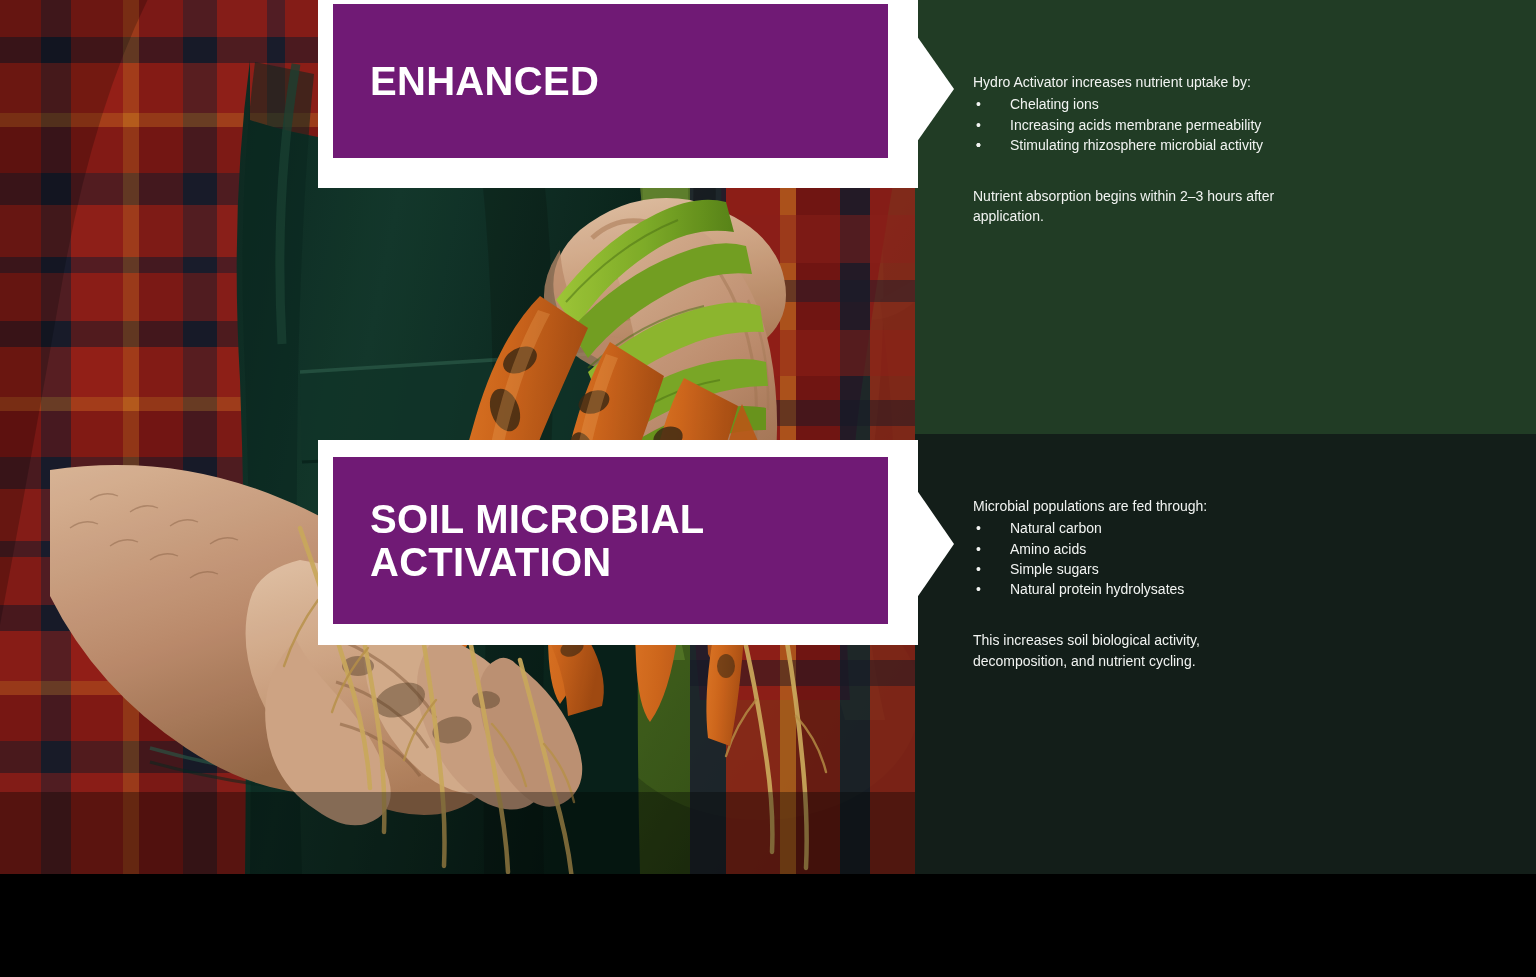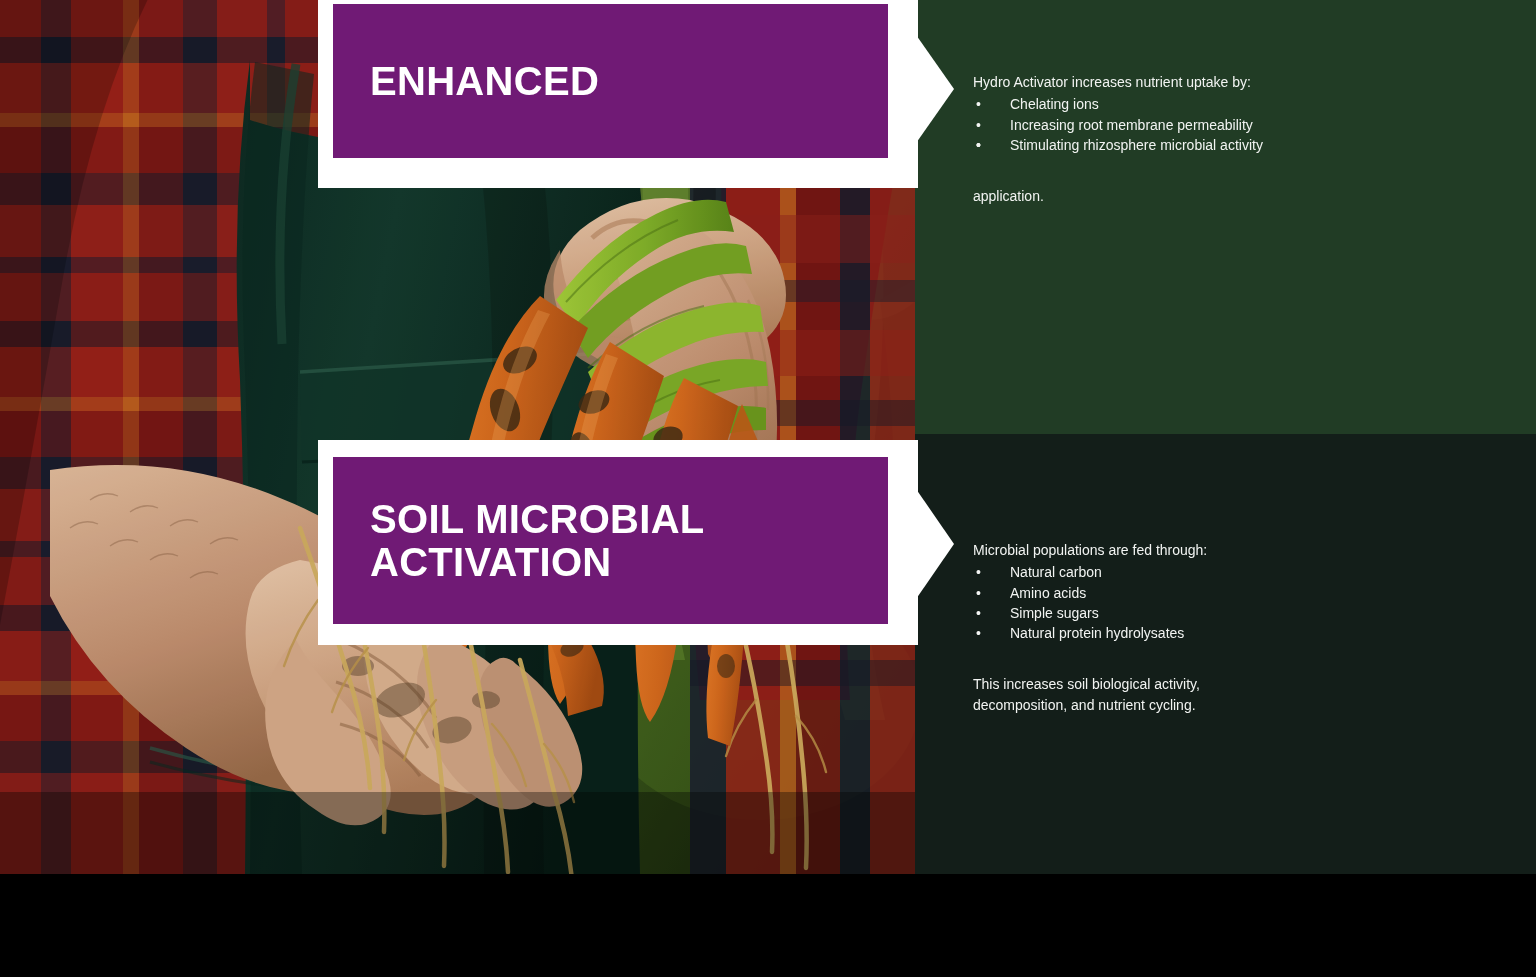--- a/index.html
+++ b/index.html
@@ -28,21 +28,21 @@
   #tbox1 .tb-text{font-size:40px;}
 
   #tbox2{left:318px;top:440px;width:600px;height:205px;}
   #tbox2 .tb-dark{left:15px;top:17px;width:555px;height:167px;padding-left:37px;box-sizing:border-box;}
   #tbox2 .tb-text{font-size:40px;}
 
   
   .bodywrap{position:absolute;color:#f2f4f2;font-size:14px;line-height:1.45;
             font-family:"Liberation Sans",sans-serif;}
   #body1{left:973px;top:72px;width:520px;}
-  #body2{left:973px;top:540px;width:520px;}
+  #body2{left:973px;top:496px;width:520px;}
 
   .lead{margin:0 0 2px 0;}
   .blist{list-style:none;margin:0;padding:0;}
   .blist li{position:relative;padding-left:37px;margin:0;line-height:1.45;}
   .blist li .bul{position:absolute;left:3px;top:0;}
   .gap{height:31px;}
   .tail{margin:0;}
   .tail .l2{display:block;}
 </style>
 </head>
@@ -355,26 +355,27 @@
         <span>SOIL MICROBIAL</span><br>
         <span>ACTIVATION</span>
       </div>
     </div>
   </div>
 
   <div class="bodywrap" id="body1">
     <p class="lead">Hydro Activator increases nutrient uptake by:</p>
     <ul class="blist">
       <li><span class="bul">•</span><span>Chelating ions</span></li>
-      <li><span class="bul">•</span><span>Increasing root membrane permeability</span></li>
+      <li><span class="bul">•</span><span>Increasing acids membrane permeability</span></li>
       <li><span class="bul">•</span></li>
       <li><span class="bul">•</span><span>Stimulating rhizosphere microbial activity</span></li>
     </ul>
     <div class="gap"></div>
     <p class="tail">
+      <span>Nutrient absorption begins within 2–3 hours after</span>
       <span class="l2">application.</span>
     </p>
   </div>
 
   <div class="bodywrap" id="body2">
     <p class="lead">Microbial populations are fed through:</p>
     <ul class="blist">
       <li><span class="bul">•</span><span>Natural carbon</span></li>
       <li><span class="bul">•</span><span>Amino acids</span></li>
       <li><span class="bul">•</span><span>Simple sugars</span></li>

